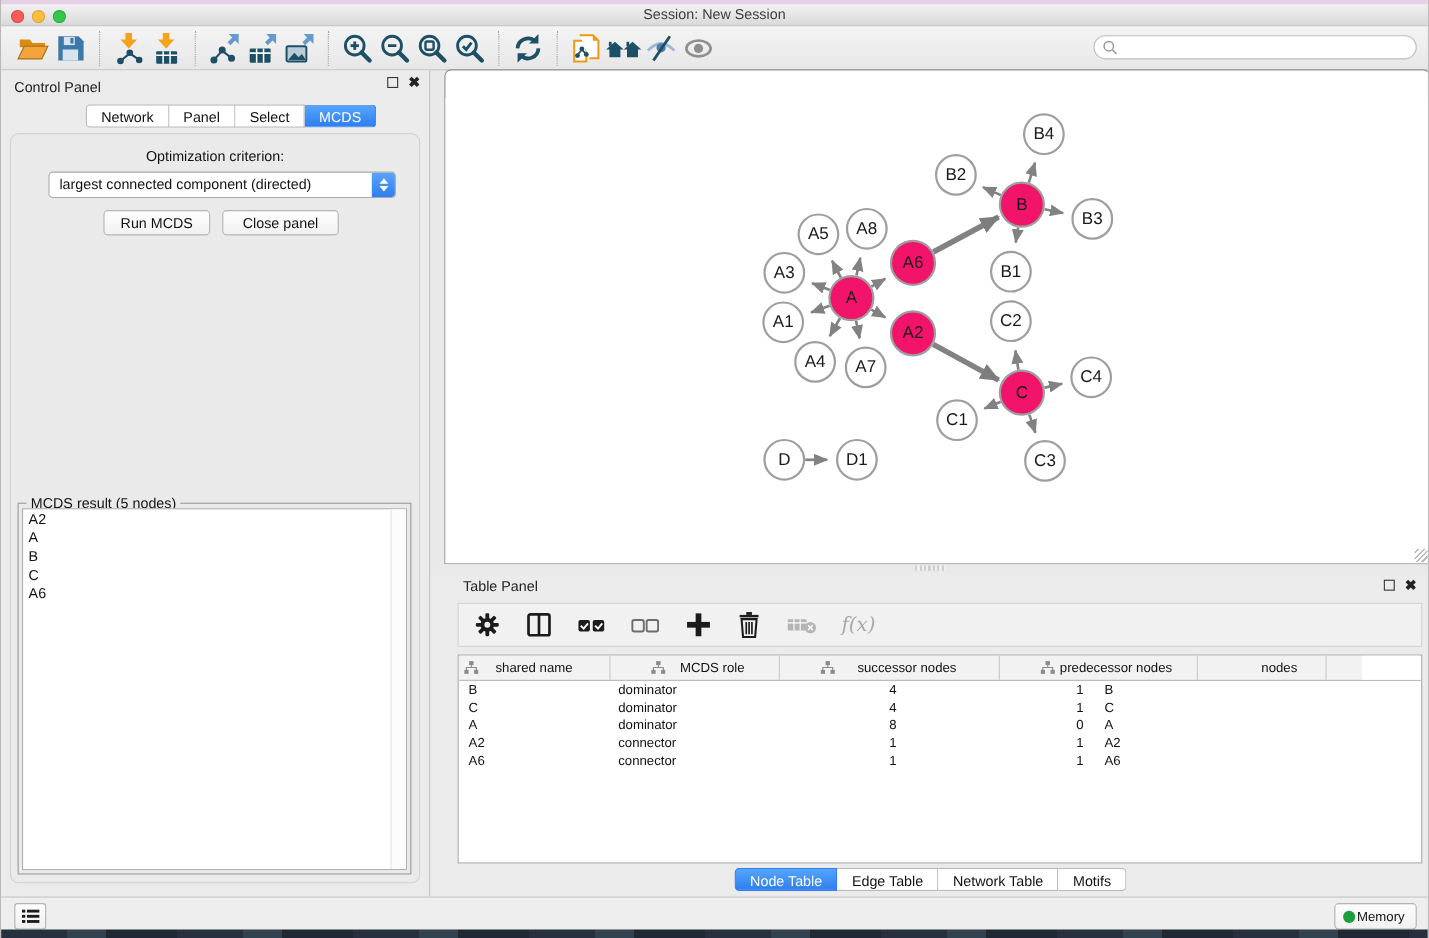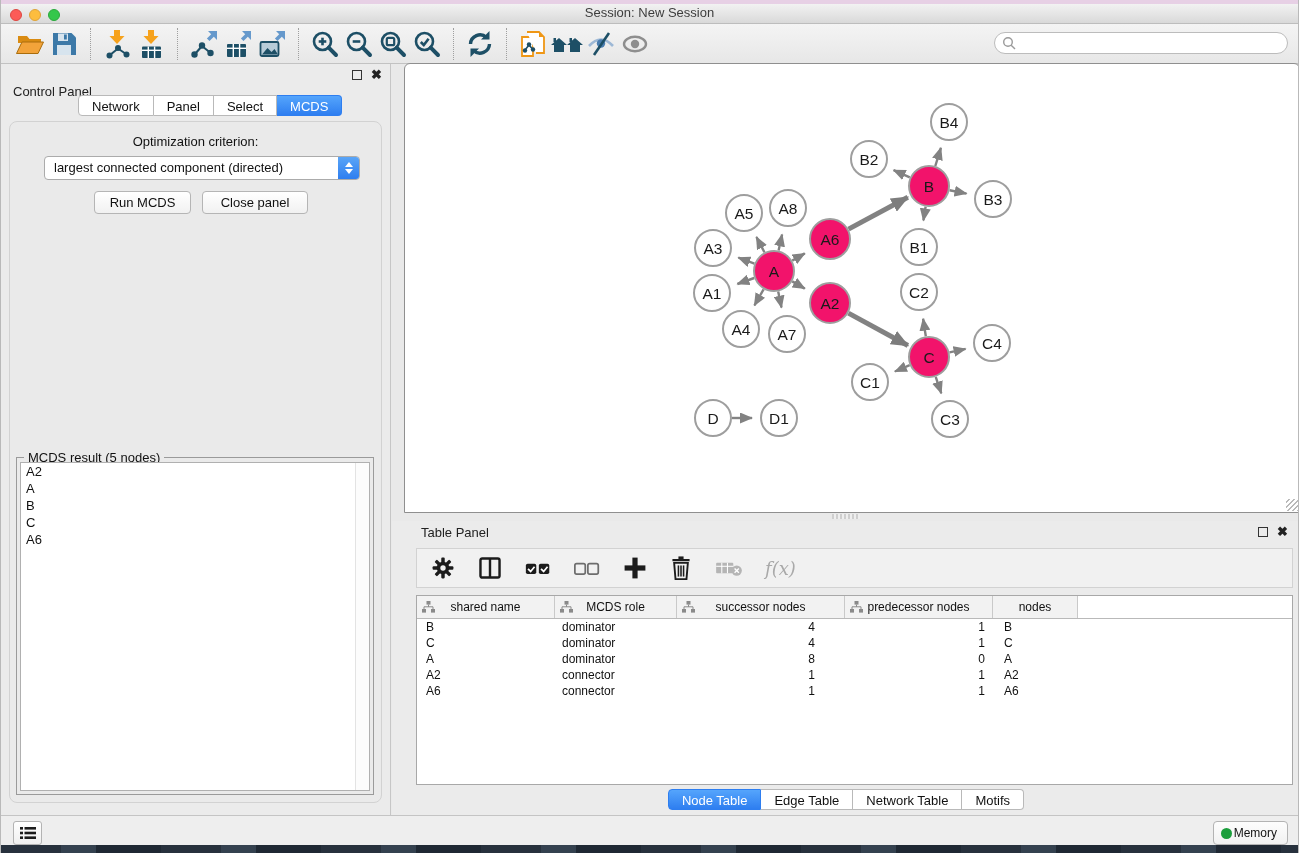--- a/index.html
+++ b/index.html
@@ -20,21 +20,21 @@
            background:linear-gradient(#f4f4f4,#e7e7e7);border-bottom:1px solid #c2c2c2;
            display:flex;align-items:center;padding-left:12px;box-sizing:border-box;}
   .tb-icon{width:34px;height:32px;display:flex;align-items:center;justify-content:center;flex:0 0 auto;}
   .tb-sep{width:0;height:32px;border-left:1px dotted #9f9f9f;margin:0 9px;flex:0 0 auto;}
   .search-box{position:absolute;right:10px;top:32px;width:294px;height:22px;background:#fff;
               border:1px solid #bcbcbc;border-radius:12px;display:flex;align-items:center;padding-left:7px;box-sizing:border-box;}
   .search-box input{border:none;outline:none;flex:1;font-size:12px;background:transparent;margin-left:4px;}
   
   .control-panel{position:absolute;left:0;top:64px;width:390px;height:751px;background:#ebebeb;
                  border-right:1px solid #c6c6c6;box-sizing:border-box;}
-  .panel-head{position:absolute;top:20px;left:12px;font-size:13px;color:#222;}
+  .panel-head{position:absolute;top:8px;left:12px;font-size:13px;color:#222;}
   .panel-btns{position:absolute;top:6px;right:8px;display:flex;gap:9px;align-items:center;}
   .float-ico{width:10px;height:10px;border:1.6px solid #333;box-sizing:border-box;}
   .close-ico{font-size:13px;font-weight:bold;color:#222;line-height:10px;}
   .seg-tabs{position:absolute;display:flex;}
   .cp-tabs{top:31px;left:77px;}
   .seg-tab{height:21px;line-height:21px;padding:0 13px;font-size:13px;background:#fff;color:#111;
            border:1px solid #b9b9b9;border-left:none;box-sizing:border-box;cursor:default;}
   .seg-tab:first-child{border-left:1px solid #b9b9b9;border-radius:4px 0 0 4px;}
   .seg-tab:last-child{border-radius:0 4px 4px 0;}
   .seg-tab.active{background:linear-gradient(#55a5fc,#2e7ef0);border-color:#2e7ef0;color:#fff;}
@@ -75,21 +75,21 @@
   .table-panel{position:absolute;left:391px;top:521px;width:908px;height:294px;background:#ebebeb;}
   .tp-head{position:absolute;top:4px;left:29px;font-size:13px;color:#222;}
   .tp-btns{position:absolute;top:6px;right:12px;display:flex;gap:9px;align-items:center;}
   .tp-toolbar{position:absolute;left:24px;right:7px;top:27px;height:40px;background:#f1f1f1;
               border:1px solid #d2d2d2;box-sizing:border-box;display:flex;align-items:center;
               gap:21px;padding-left:13px;}
   .tp-ico{display:flex;align-items:center;justify-content:center;height:28px;}
   .fx-label{font-family:"DejaVu Serif",serif;font-style:italic;font-size:18px;color:#a9a9a9;}
   .data-table{position:absolute;left:24px;right:7px;top:74px;bottom:30px;background:#fff;
               border:1px solid #a8a8a8;box-sizing:border-box;overflow:hidden;}
-  .dt-header{display:flex;height:22px;border-bottom:1px solid #b9b9b9;background:#f2f2f2;}
+  .dt-header{display:flex;height:22px;border-bottom:1px solid #b9b9b9;background:#f2f2f2;gap:32px;}
   .dt-hcell{position:relative;border-right:1px solid #c9c9c9;box-sizing:border-box;height:22px;
             display:flex;align-items:center;justify-content:center;font-size:12px;color:#111;}
   .dt-hcell .tree-ico{position:absolute;left:5px;top:5px;}
   .dt-hfill{flex:1;background:#fff;}
   .dt-row{display:flex;height:16px;font-size:12px;color:#111;}
   .dt-cell{box-sizing:border-box;white-space:nowrap;overflow:hidden;line-height:16px;}
   
   .bottom-tabs{position:absolute;left:0;right:0;top:268px;display:flex;justify-content:center;}
   .status-bar{position:absolute;left:0;right:0;top:815px;height:30px;background:#eeeeee;
               border-top:1px solid #c4c4c4;box-sizing:border-box;}

